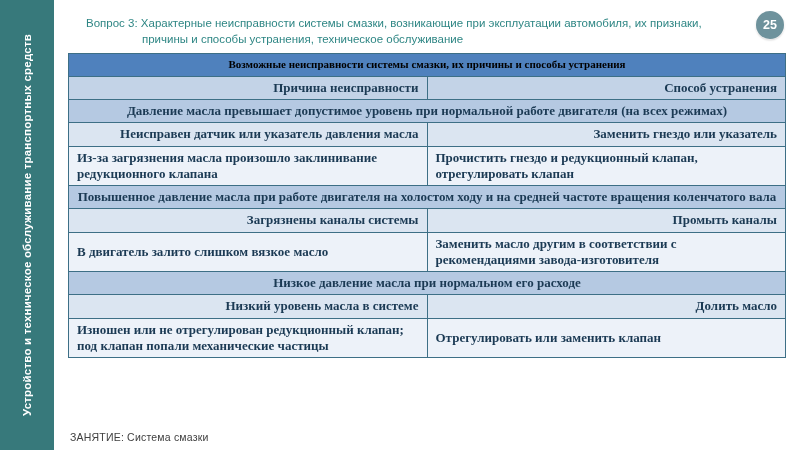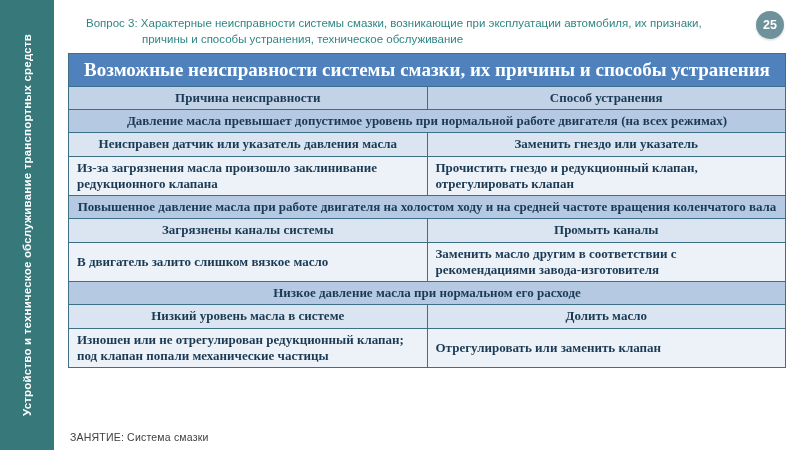--- a/index.html
+++ b/index.html
@@ -44,26 +44,26 @@
   .faults-table th, .faults-table td {
     border: 1px solid var(--border, #3d6f86);
     padding: 3px 8px;
     font-family: "Liberation Serif", serif;
     font-weight: bold; font-size: 13px; line-height: 1.25;
     color: var(--text, #1b3a54);
     vertical-align: middle;
   }
   .faults-table col { width: 50%; }
   tr.title-row th {
-    background: var(--title-bg, #4f81bd); color: #ffffff;
-    text-align: center; font-size: 19px; padding: 4px 8px;
+    background: var(--title-bg, #4f81bd); color: #000000;
+    text-align: center; font-size: 11px; padding: 4px 8px;
   }
-  tr.colhead-row th { background: var(--colhead-bg, #c3d3e7); text-align: center; }
+  tr.colhead-row th { background: var(--colhead-bg, #c3d3e7); text-align: right; }
   tr.section-row td { background: var(--band, #b5c9e2); text-align: center; }
-  tr.data-row.odd td  { background: var(--row-a, #dbe5f1); text-align: center; margin-left: 38px; }
+  tr.data-row.odd td  { background: var(--row-a, #dbe5f1); text-align: right; margin-left: 38px; }
   tr.data-row.even td { background: var(--row-b, #edf2f9); text-align: left; }
 
   
   .footer {
     position: absolute; left: 70px; bottom: 7px;
     color: var(--footer, #404040); font-size: 10.5px; letter-spacing: 0.2px;
   }
 </style>
 </head>
 <body>

